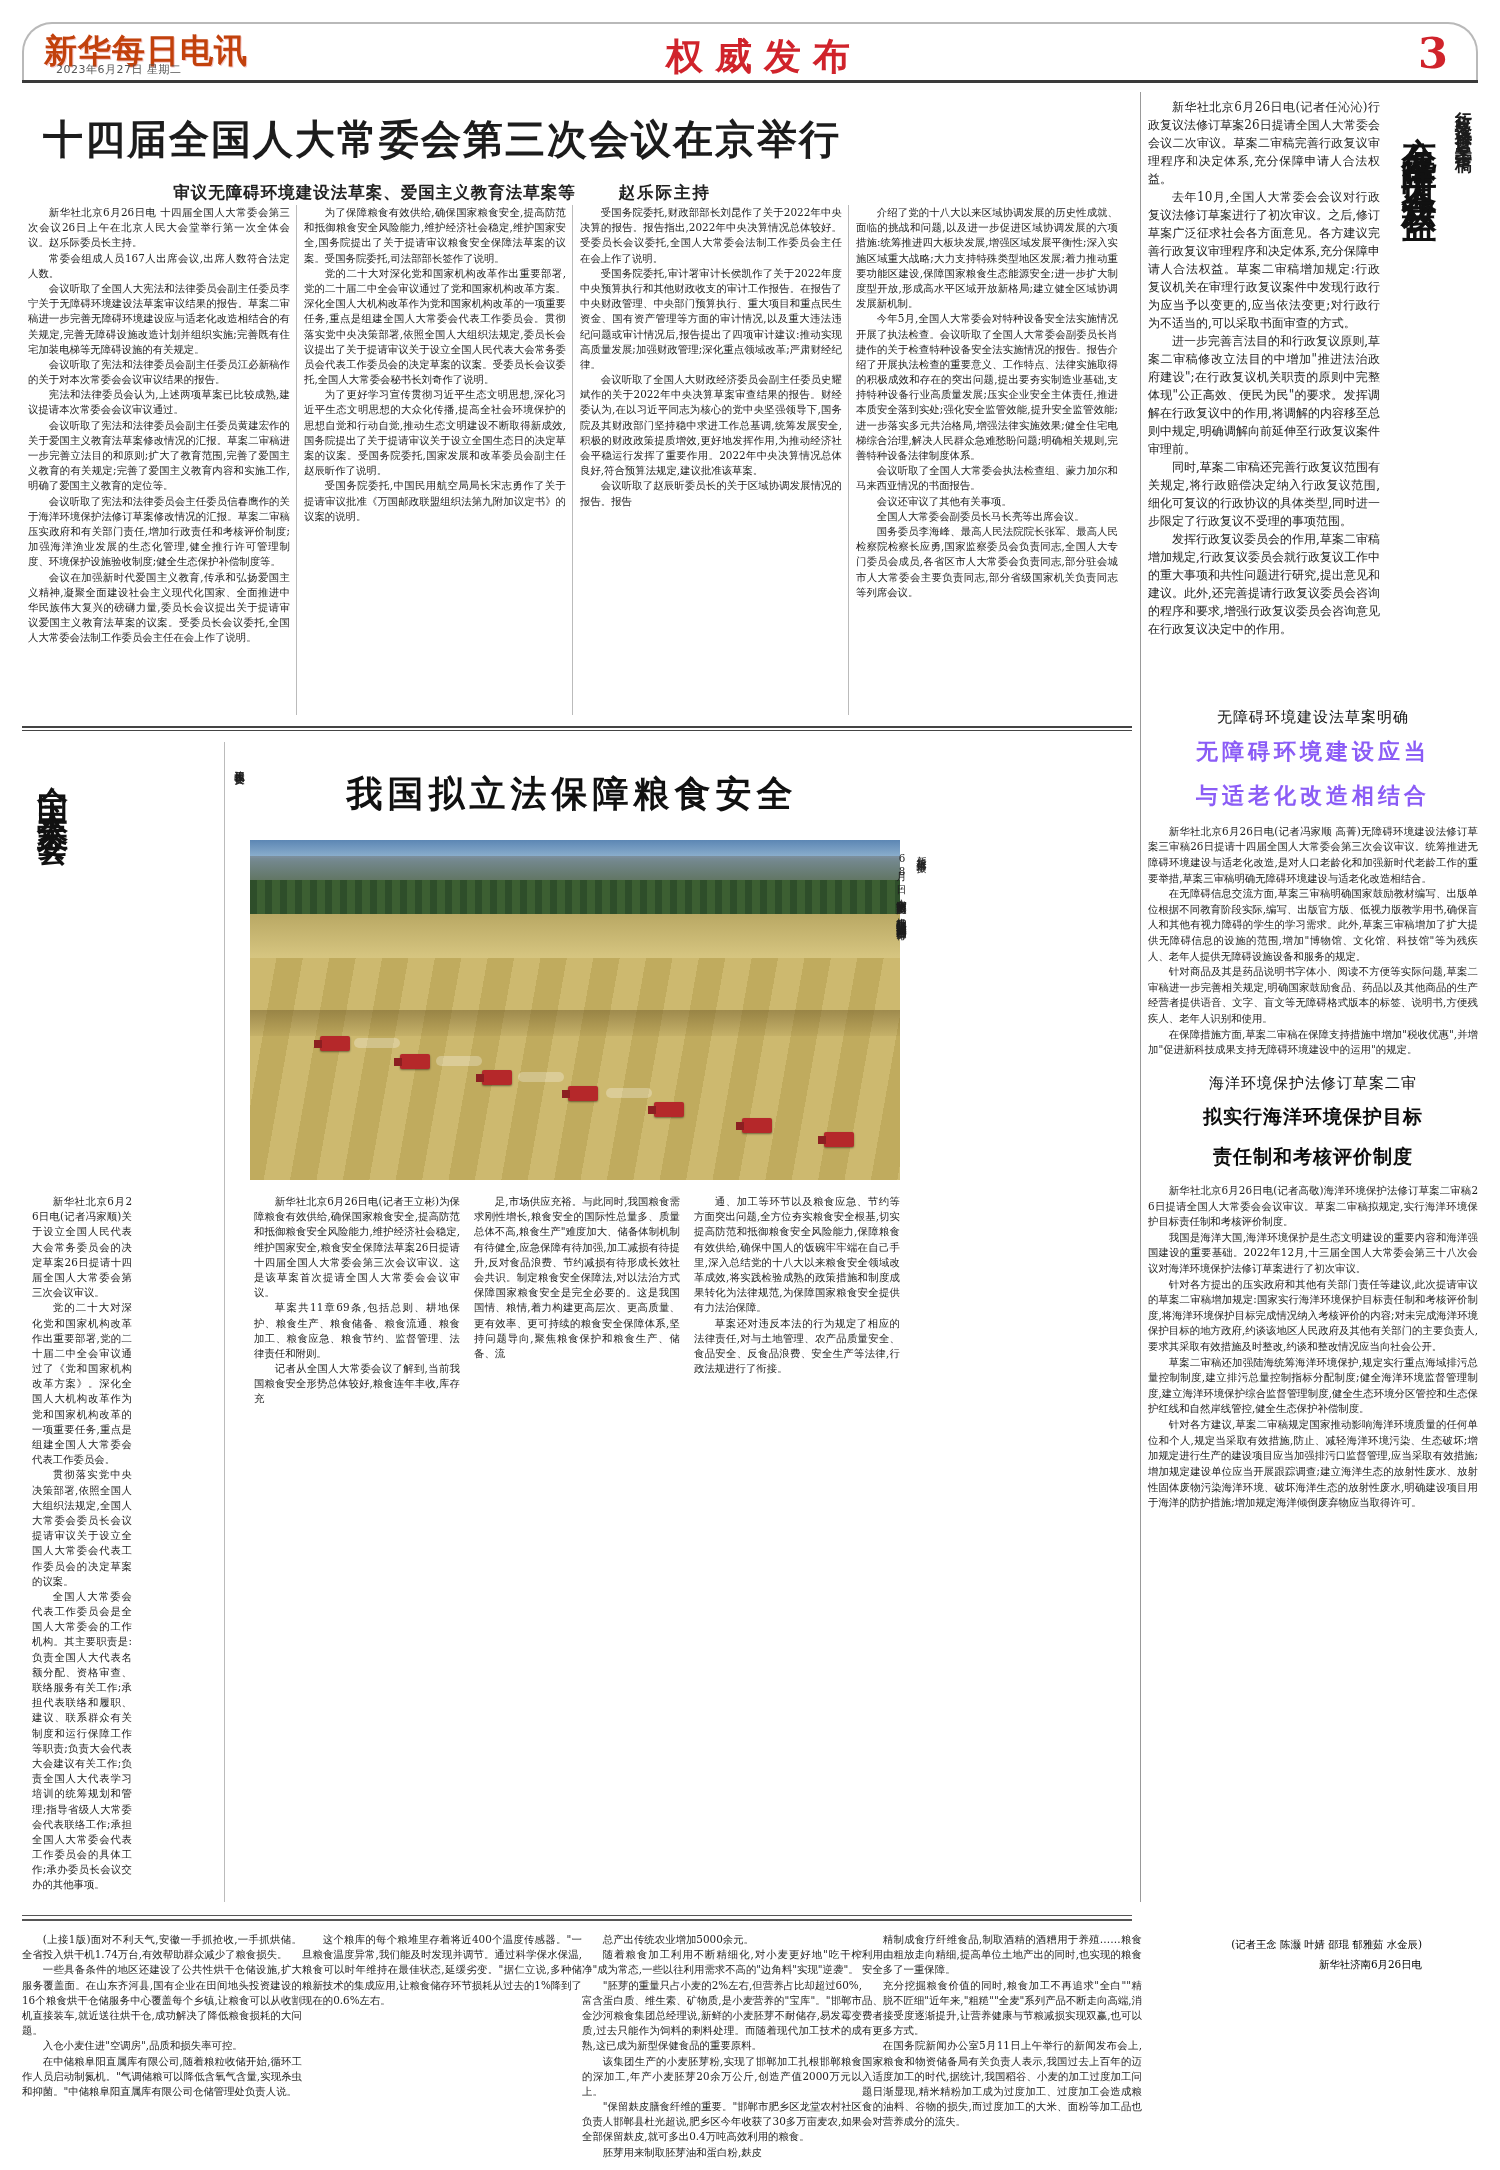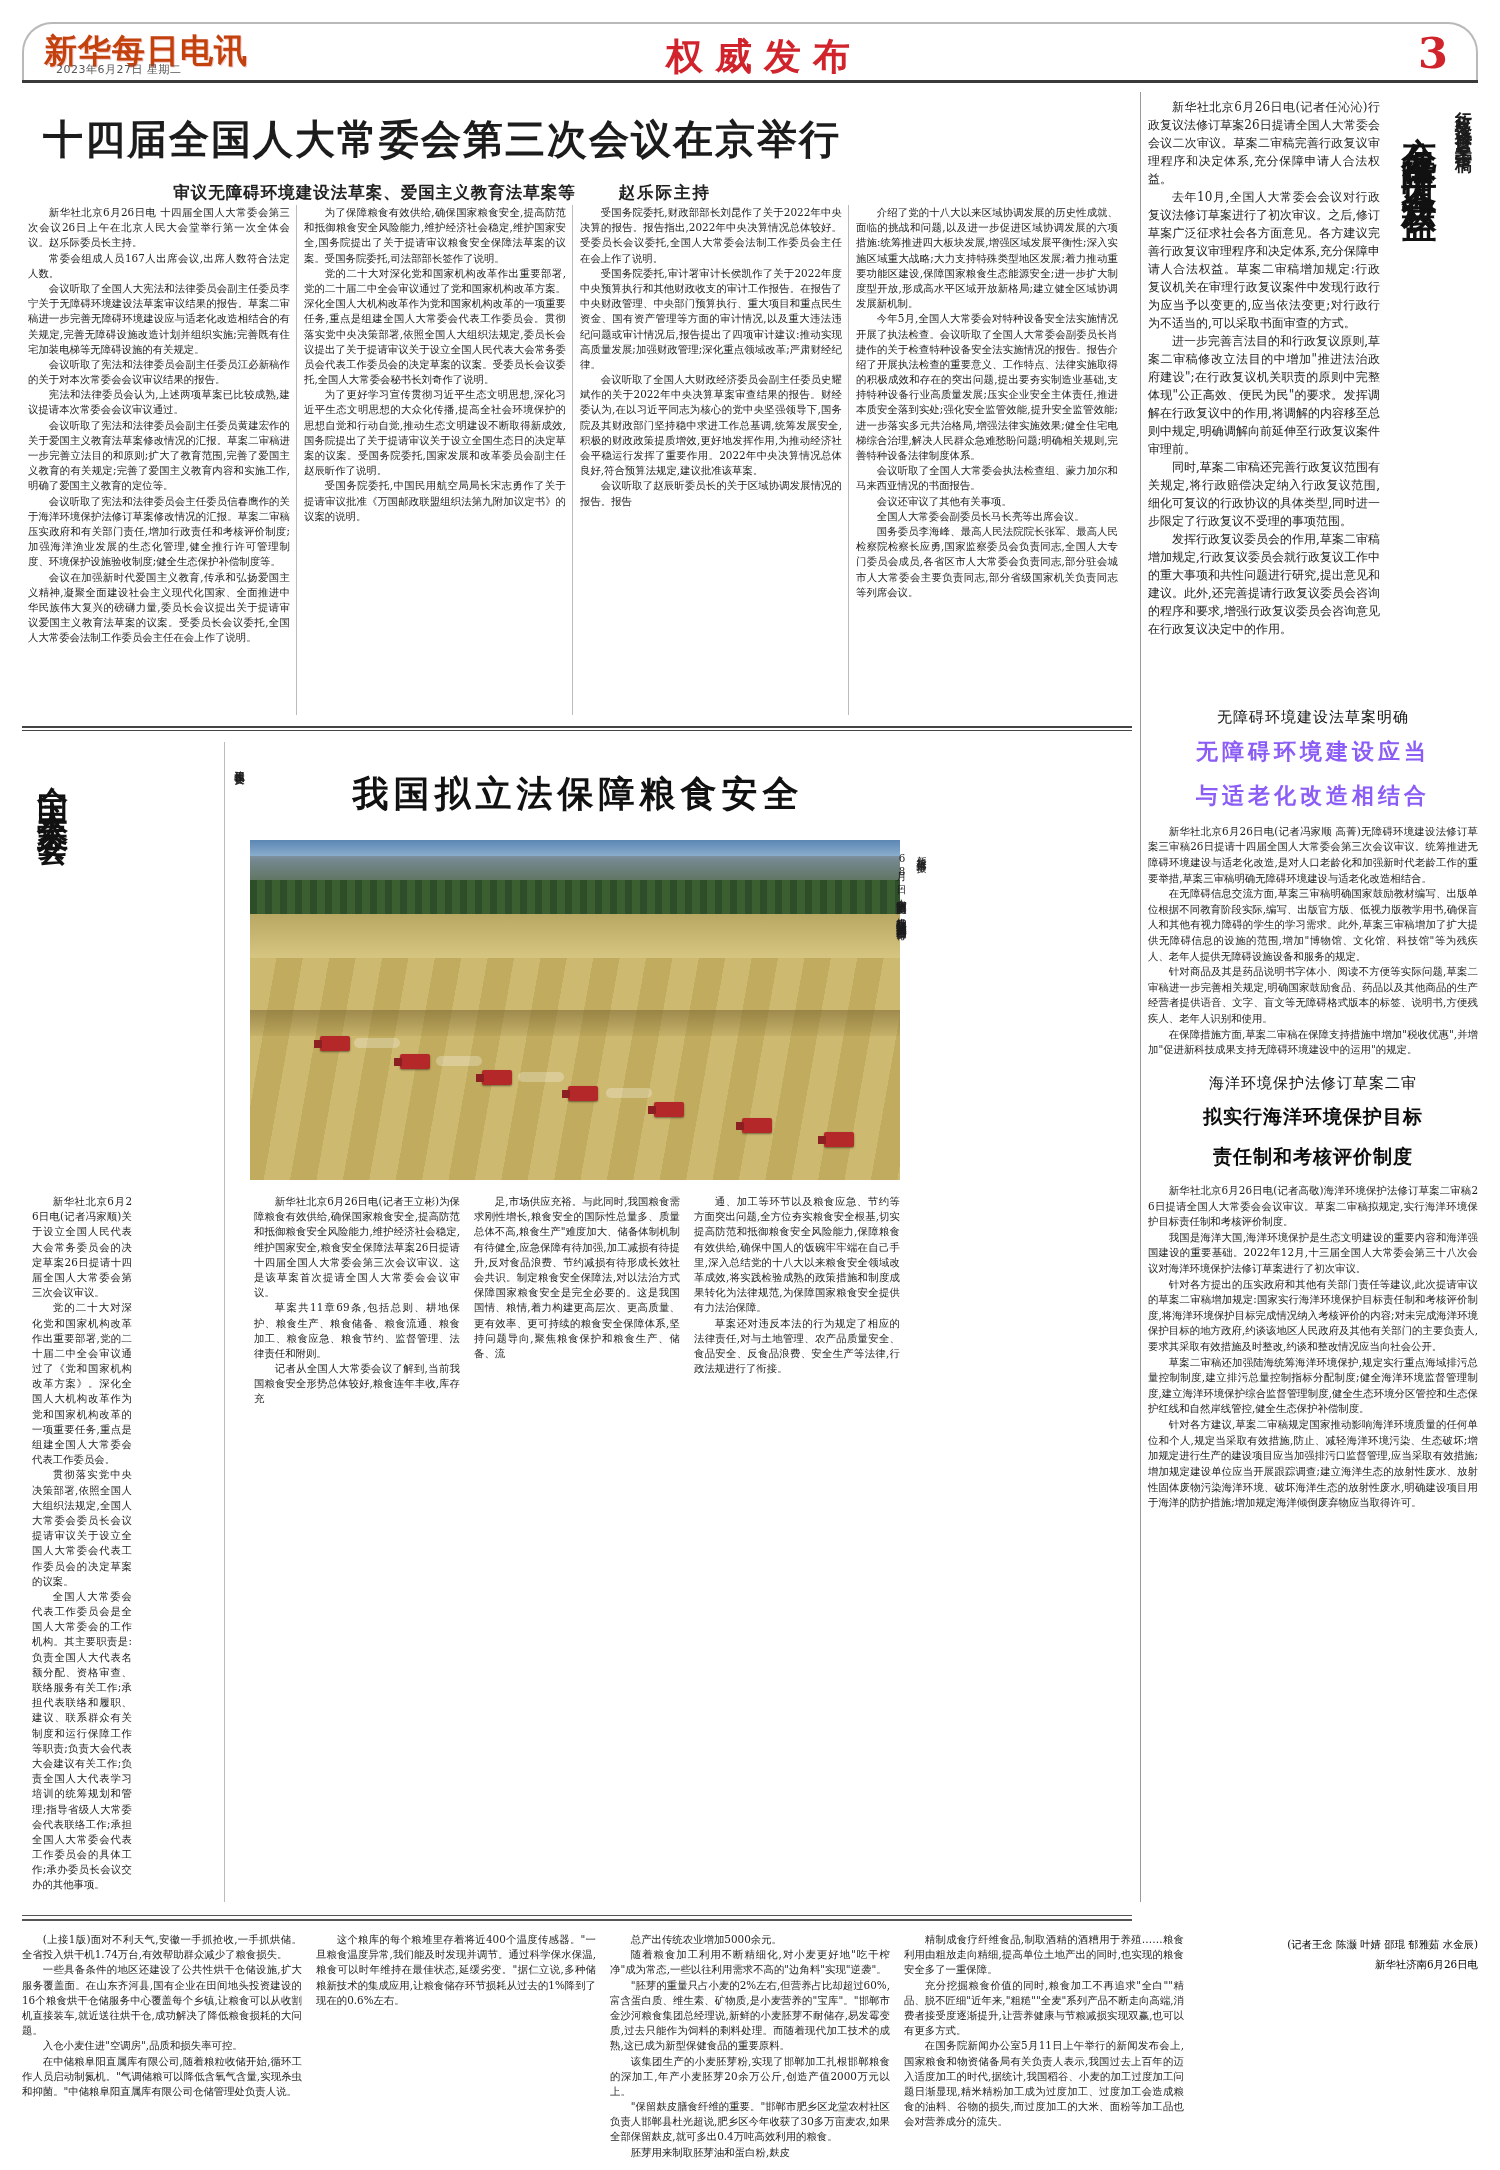--- a/index.html
+++ b/index.html
@@ -115,21 +115,21 @@
     font-family: "DejaVu Serif", "Liberation Serif", serif; height: 500px;
   }
   .feat-vkicker {
     position: absolute; left: 76px; top: 20px;
     writing-mode: vertical-rl; text-orientation: upright;
     font-size: 10.4px; line-height: 1.55; letter-spacing: 0.5px; color: #1e1e1e;
     font-family: "DejaVu Serif", "Liberation Serif", serif; height: 420px; width: 150px;
     text-align: justify;
   }
   .feat-head {
-    position: absolute; left: 236px; top: 28px; width: 640px; text-align: center;
+    position: absolute; left: 230px; top: 28px; width: 640px; text-align: center;
     font-size: 36px; font-weight: 700; letter-spacing: 5px; color: #111;
     font-family: Liberation Sans, sans-serif;
   }
   .photo {
     position: absolute; left: 228px; top: 98px; width: 650px; height: 340px;
     background:
       linear-gradient(to bottom,
         #4e7fb0 0px, #6f99c0 14px,
         #3f6b45 22px, #5f8a4e 46px,
         #d9c98a 60px, #c9b775 120px,
@@ -168,21 +168,21 @@
   }
 
   .feat-cols { position: absolute; left: 232px; top: 452px; width: 876px; display: flex; gap: 14px; }
   .feat-cols .c { width: 206px; }
   .feat-left-cols { position: absolute; left: 10px; top: 452px; width: 212px; display: flex; gap: 12px; }
   .feat-left-cols .c { width: 100px; }
 
   
   .rule-bot { position: absolute; left: 22px; top: 1915px; width: 1110px; height: 1px; background: #555; }
   .rule-bot2 { position: absolute; left: 22px; top: 1919px; width: 1110px; height: 2px; background: #555; }
-  .bottom { position: absolute; left: 22px; top: 1932px; width: 1456px; display: flex; gap: 14px; }
+  .bottom { position: absolute; left: 22px; top: 1932px; width: 1456px; display: flex; }
   .bottom .c { width: 280px; }
   .sign { text-align: right; font-size: 10.4px; margin-top: 6px;
     font-family: "DejaVu Serif", "Liberation Serif", serif; }
 
   
   .rail-vline { position: absolute; left: 1140px; top: 92px; width: 1px; height: 1810px; background: #999; }
   .feat-vline1 { position: absolute; left: 224px; top: 742px; width: 1px; height: 1160px; background: #bbb; }
 </style>
 </head>
 <body>

